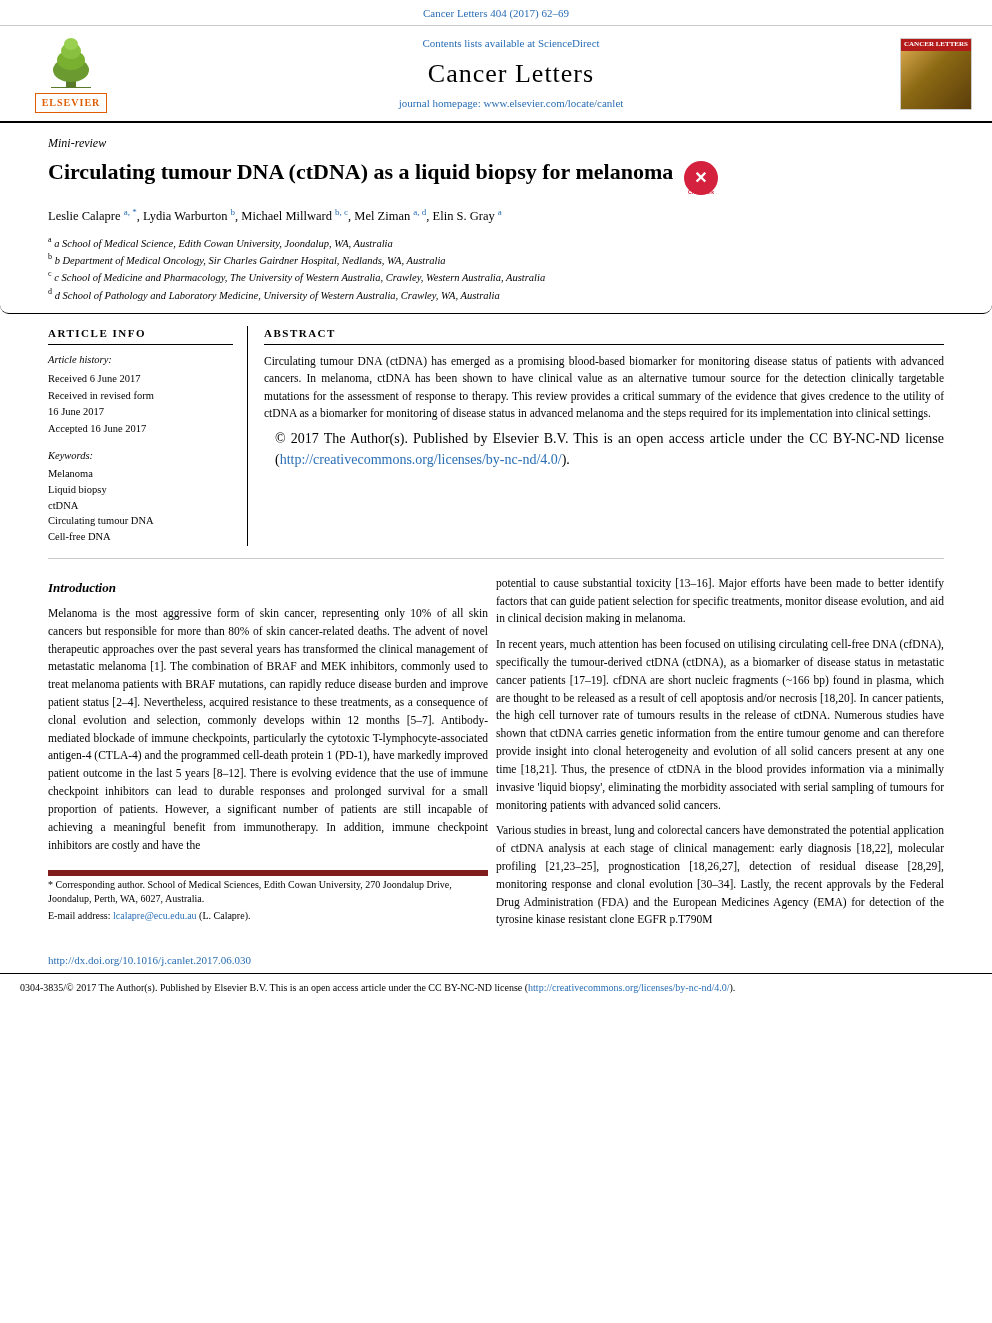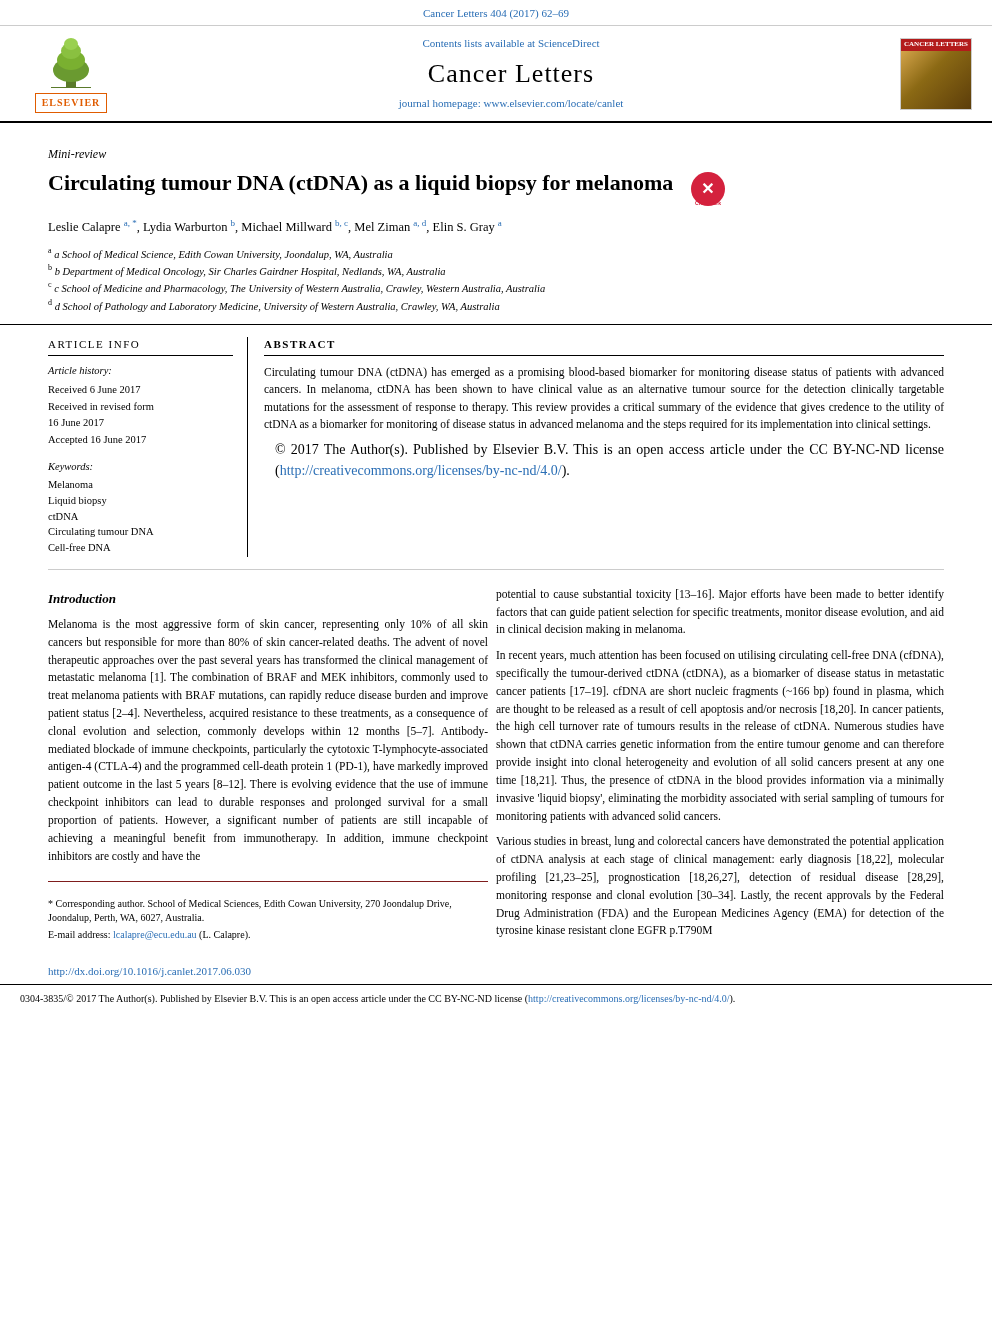--- a/index.html
+++ b/index.html
@@ -89,36 +89,37 @@
       font-size: 7px;
       text-align: center;
       padding: 1px;
       font-weight: bold;
     }
     .cl-logo-img {
       flex: 1;
       background: linear-gradient(135deg, #d4a44a 0%, #8b6914 40%, #5c3d0a 100%);
     }
     .article-header {
-      padding: 23px 48px 0;
+      padding: 12px 48px 0;
       border-bottom: 1px solid #000;
+      border-radius: 9px;
     }
     .mini-review-label {
       font-size: 12px;
       font-style: italic;
       margin-bottom: 4px;
     }
     .article-title {
       font-size: 22px;
       font-weight: bold;
       margin: 6px 0 10px;
       line-height: 1.3;
       display: flex;
       align-items: flex-start;
-      gap: 17px;
+      gap: 10px;
     }
     .crossmark {
       width: 36px;
       height: 36px;
       flex-shrink: 0;
       margin-top: 2px;
     }
     .authors-line {
       font-size: 12.5px;
       margin-bottom: 8px;
@@ -146,21 +147,21 @@
       padding-right: 14px;
       font-size: 11px;
     }
     .article-info h3 {
       font-size: 11px;
       font-variant: small-caps;
       letter-spacing: 1.5px;
       border-bottom: 1px solid #000;
       padding-bottom: 3px;
       margin-bottom: 8px;
-      font-weight: normal;
+      font-weight: bold;
     }
     .info-section-title {
       font-size: 10.5px;
       font-style: italic;
       margin-bottom: 4px;
       margin-top: 0;
     }
     .info-date {
       font-size: 10.5px;
       margin-bottom: 2px;
@@ -221,23 +222,23 @@
       margin-bottom: 8px;
       margin-top: 4px;
     }
     .body-text {
       font-size: 11.5px;
       line-height: 1.55;
       text-align: justify;
     }
     .body-text p { margin-bottom: 8px; }
     .footnote-area {
-      border-top: 1px solid #7f1d1d;
+      border-top: 6px solid #7f1d1d;
       margin-top: 16px;
-      padding-top: 15px;
+      padding-top: 2px;
       font-size: 10px;
     }
     .footnote-area p { margin-bottom: 3px; line-height: 1.4; }
     .footnote-area a { color: #2a6eb5; text-decoration: none; }
     .bottom-bar {
       border-top: 1px solid #000;
       padding: 6px 20px;
       font-size: 10px;
       color: #000;
       line-height: 1.5;

